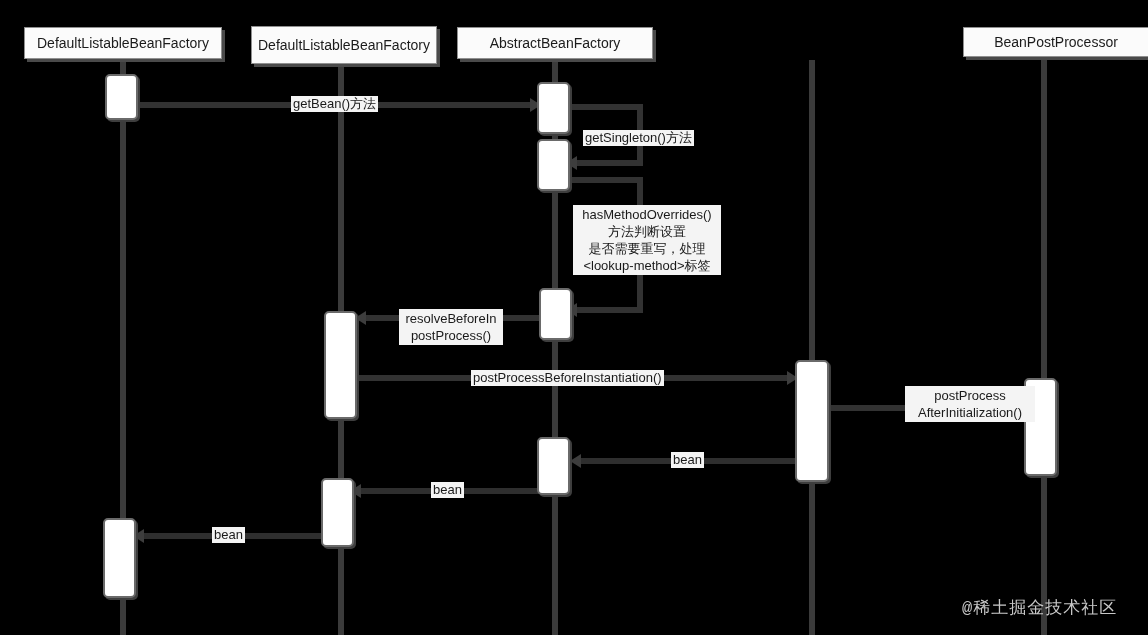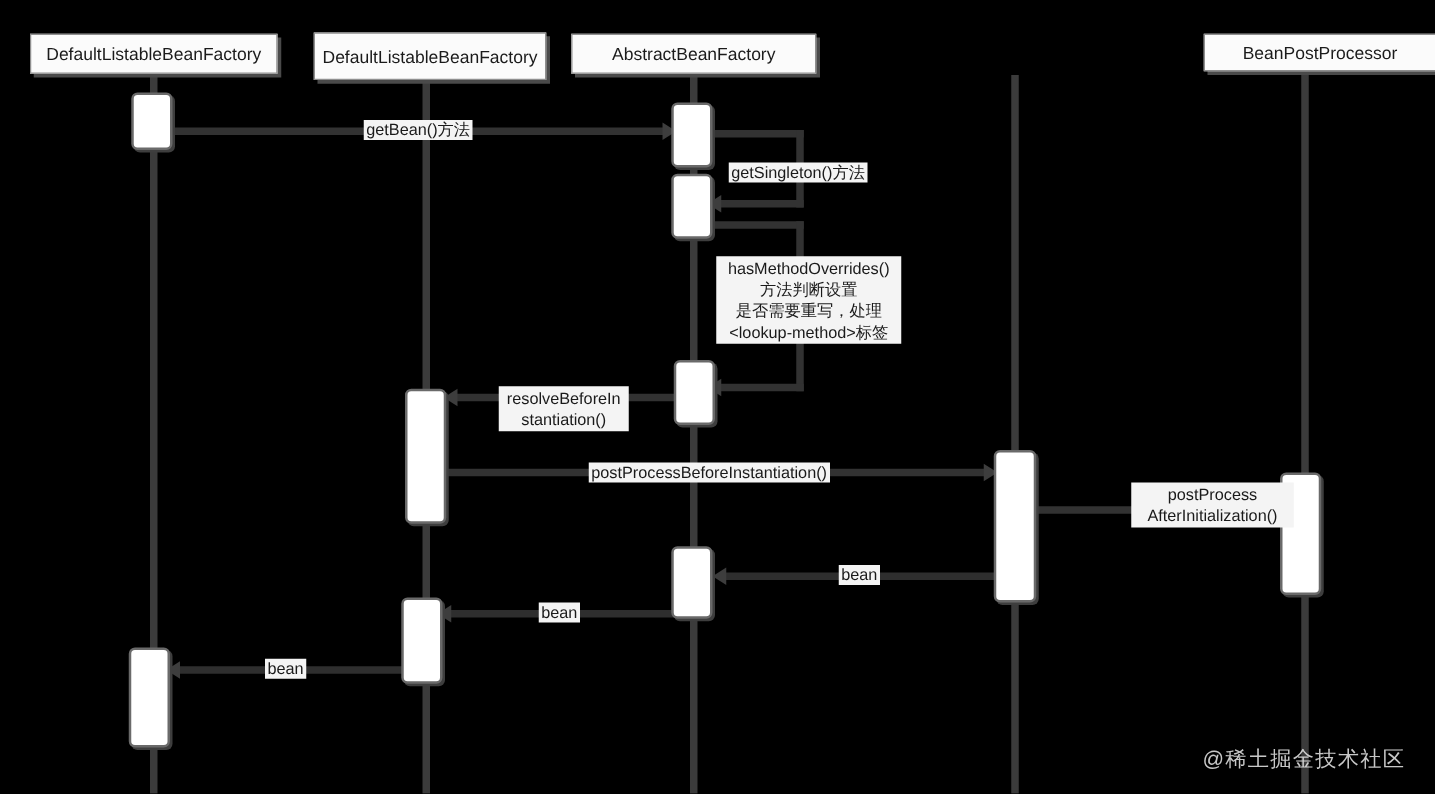--- a/index.html
+++ b/index.html
@@ -90,21 +90,21 @@
     white-space: pre-line;
     z-index: 30;
   }
   .watermark {
     position: absolute;
     color: #d8d8d8;
     font-size: 17px;
     letter-spacing: 1px;
     opacity: .92;
     z-index: 50;
-    font-family: Liberation Sans, sans-serif;
+    font-family: Liberation Mono, monospace;
   }
 </style>
 </head>
 <body>
 
 <div id="canvas">
 
   <div class="lifeline" style="left:120px; top:60px; height:575px;"></div>
   <div class="lifeline" style="left:338px; top:66px; height:569px;"></div>
   <div class="lifeline" style="left:552px; top:60px; height:575px;"></div>
@@ -157,21 +157,21 @@
   <div class="loop-seg" style="left:572px; top:307px; width:71px; height:6px;"></div>
   <div class="arrow-l" style="left:566px; top:303px;"></div>
   <div class="note" style="left:573px; top:205px; width:148px;">hasMethodOverrides()
 方法判断设置
 是否需要重写，处理
 &lt;lookup-method&gt;标签</div>
 
   <div class="msg-line" style="left:361px; top:315px; width:180px;"></div>
   <div class="arrow-l" style="left:355px; top:311px;"></div>
   <div class="note" style="left:399px; top:309px; width:104px;">resolveBeforeIn
-stantiation()</div>
+postProcess()</div>
 
   <div class="msg-line" style="left:356px; top:375px; width:437px;"></div>
   <div class="arrow-r" style="left:787px; top:371px;"></div>
   <div class="label" style="left:471px; top:370px;">postProcessBeforeInstantiation()</div>
 
   <div class="msg-line" style="left:828px; top:405px; width:195px;"></div>
   <div class="arrow-r" style="left:1014px; top:401px;"></div>
   <div class="note" style="left:905px; top:386px; width:130px;">postProcess
 AfterInitialization()</div>
 

